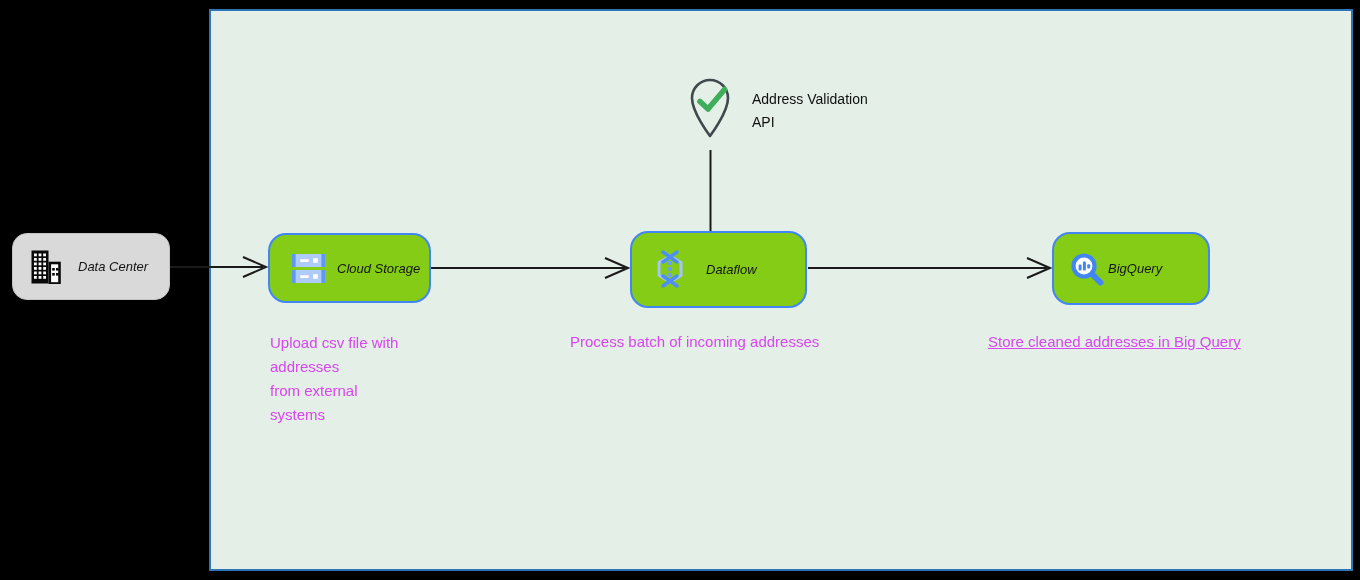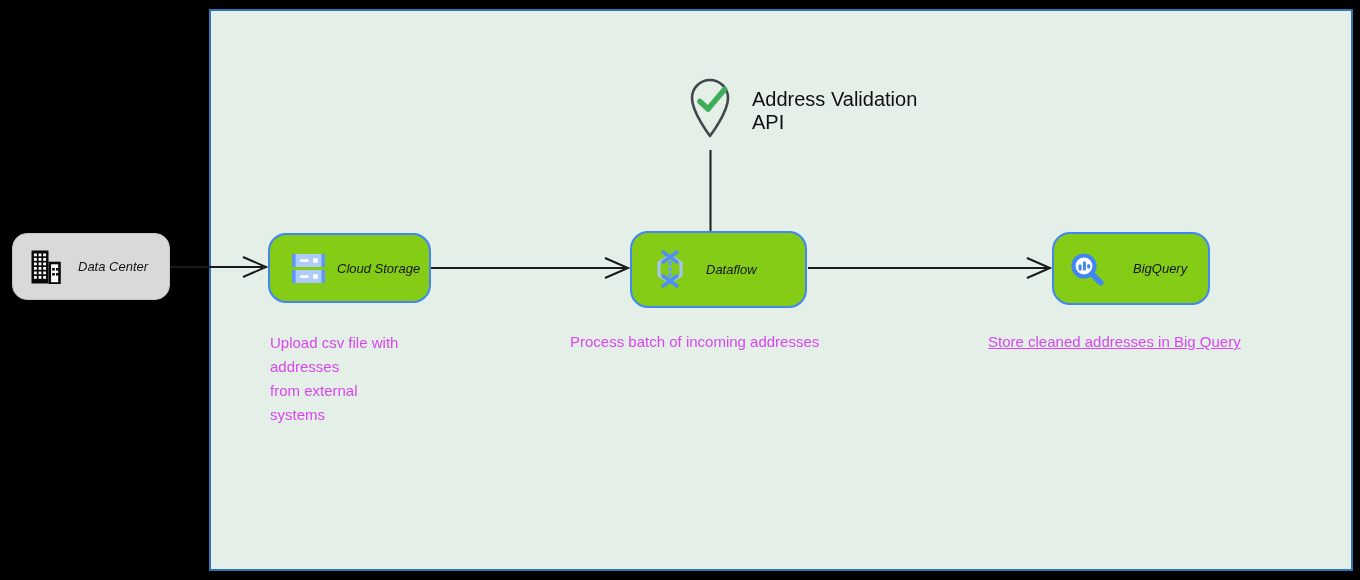--- a/index.html
+++ b/index.html
@@ -8,28 +8,28 @@
   .canvas{position:absolute;left:209px;top:9px;width:1144px;height:562px;
           box-sizing:border-box;background:#e3efe7;border:2.5px solid #2e74b6;z-index:0;}
   .connectors{position:absolute;left:0;top:0;width:1360px;height:580px;z-index:1;pointer-events:none;}
   .node{position:absolute;display:flex;align-items:center;box-sizing:border-box;
         background:#84cc16;border:2.5px solid #4285f4;border-radius:18px;z-index:2;}
   .node .nlabel{font-size:13px;color:#141414;white-space:nowrap;font-style:italic;}
   .node-datacenter{left:12px;top:233px;width:158px;height:67px;background:#d9d9d9;
         border:1px solid #c4c4c4;border-radius:15px;padding-left:18px;gap:17px;}
   .node-storage{left:268px;top:233px;width:163px;height:70px;padding-left:22px;gap:12px;}
   .node-dataflow{left:630px;top:231px;width:177px;height:77px;padding-left:20px;gap:18px;}
-  .node-bigquery{left:1052px;top:232px;width:158px;height:73px;padding-left:15px;gap:28px;}
+  .node-bigquery{left:1052px;top:232px;width:158px;height:73px;padding-left:15px;gap:3px;}
   .icon{flex:0 0 auto;display:block;}
   .caption{position:absolute;font-size:15px;line-height:24px;color:#d946ef;
            white-space:pre-line;z-index:2;}
   .cap-upload{left:270px;top:331px;}
   .cap-process{left:570px;top:330px;}
   .cap-store{left:988px;top:330px;text-decoration:underline;}
-  .api-label{position:absolute;left:752px;top:88px;font-size:20px;line-height:23px;
+  .api-label{position:absolute;left:752px;top:88px;font-size:14px;line-height:23px;
              color:#101010;white-space:pre-line;z-index:2;}
   .pin{position:absolute;left:685px;top:76px;z-index:2;}
 </style>
 </head>
 <body>
 
 <div class="stage">
 
   <div class="canvas"></div>
 

